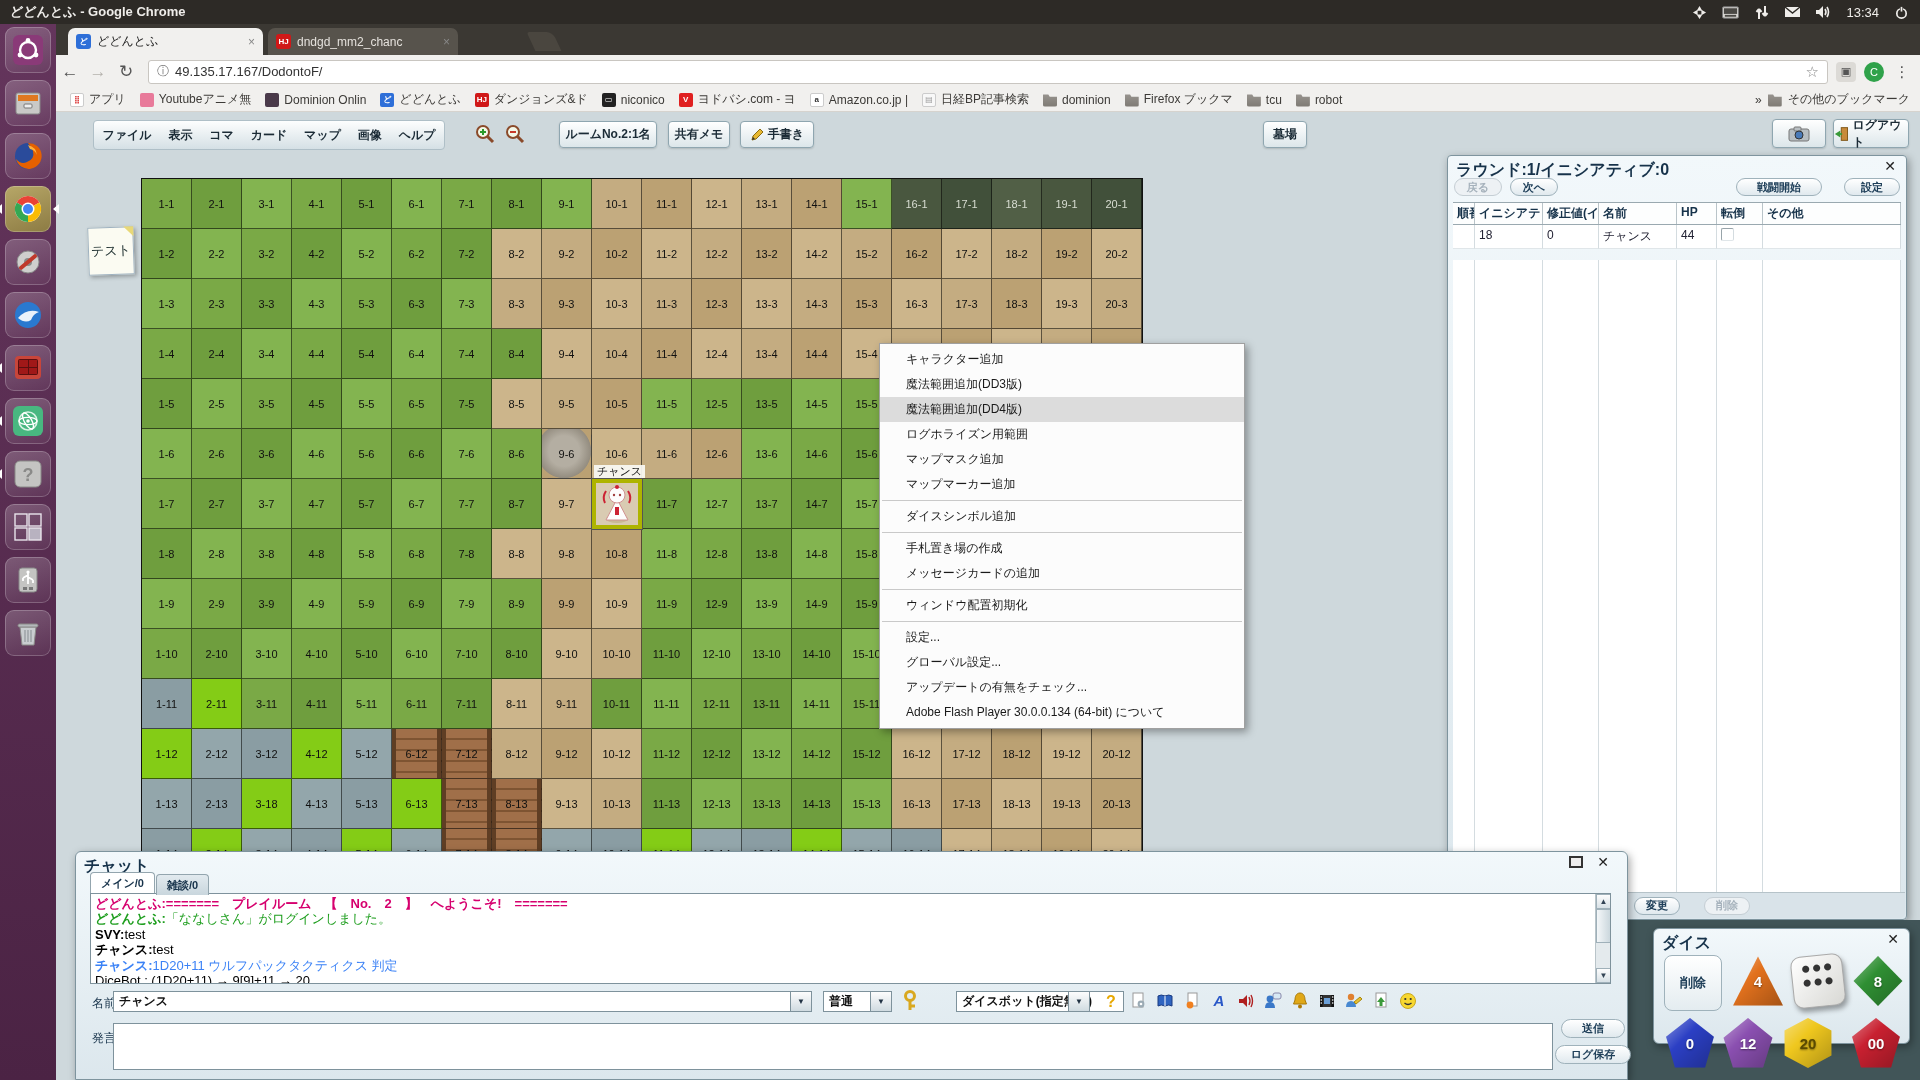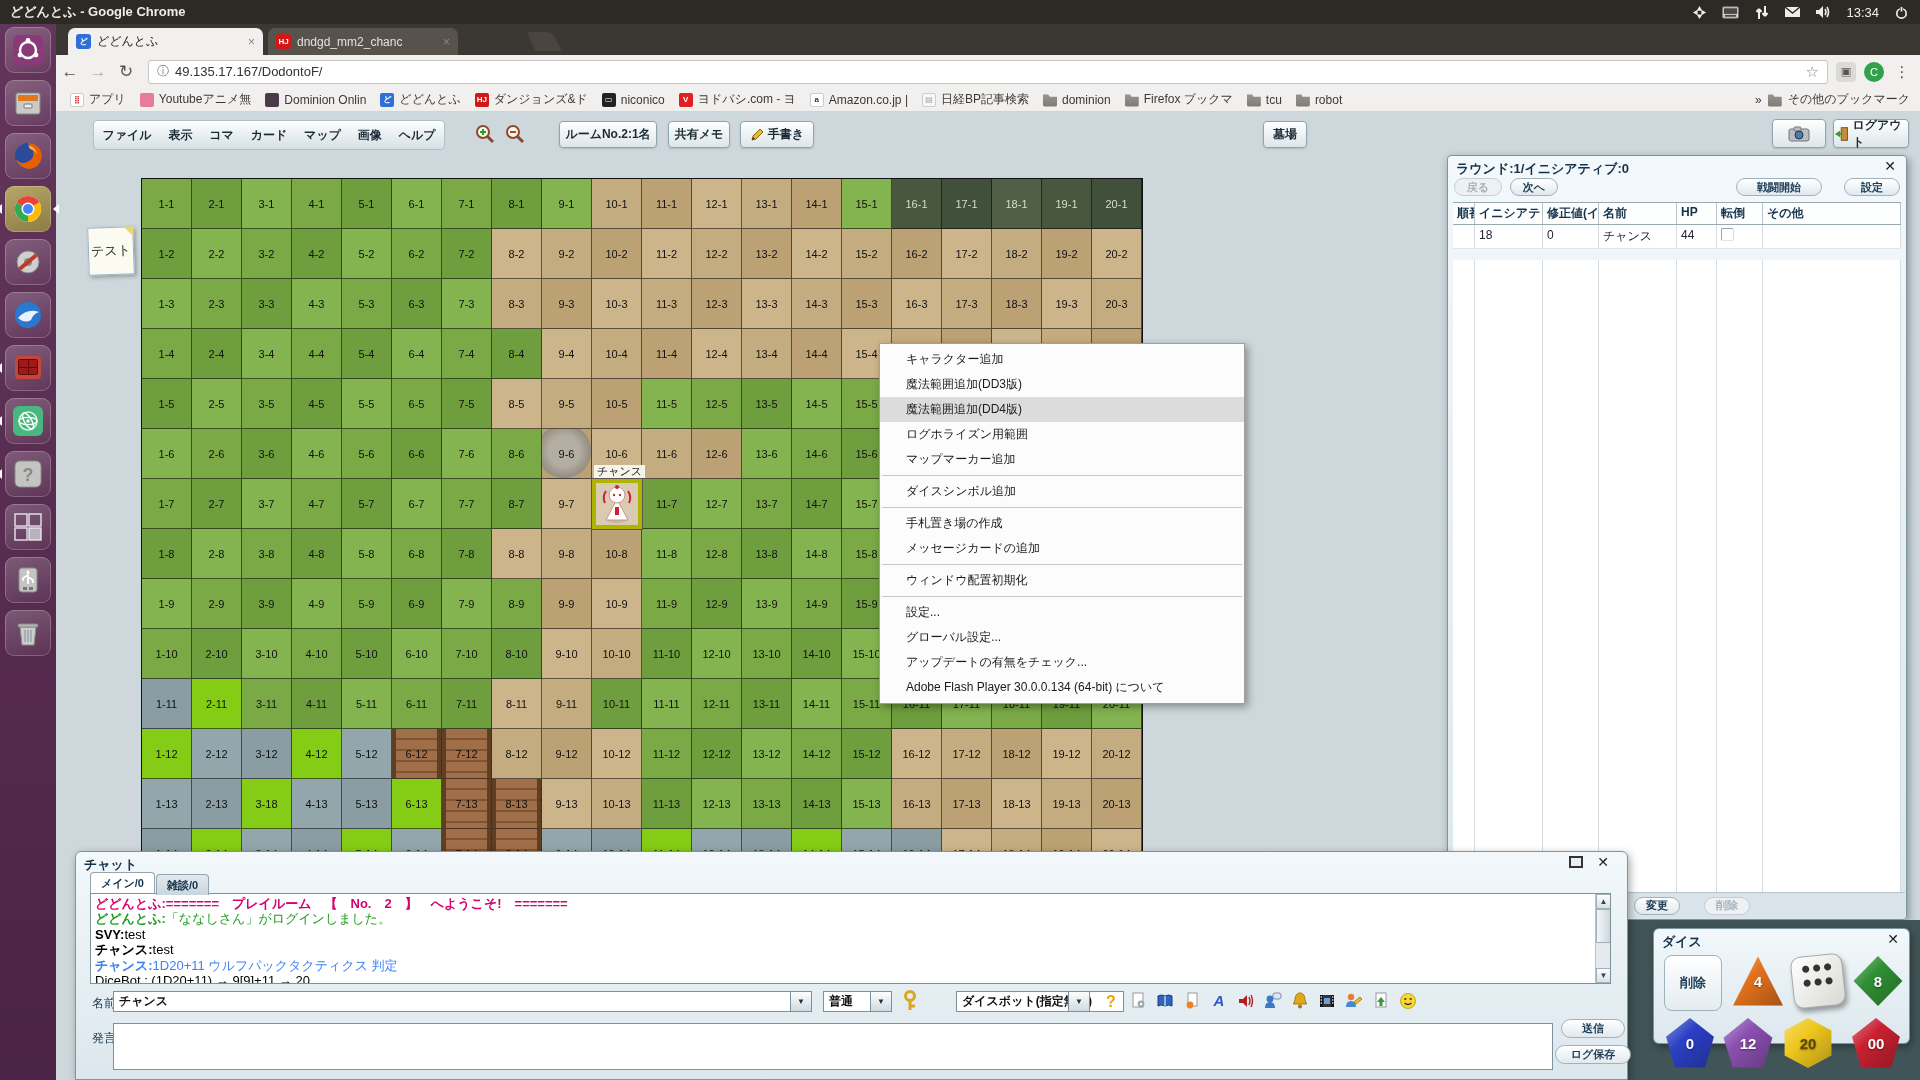--- a/index.html
+++ b/index.html
@@ -67,21 +67,21 @@
   #token-label{z-index:2;background:rgba(250,250,245,.92);font-size:11px;color:#111;padding:0 3px;line-height:13px;}
 
   
   #ctxmenu{left:879px;top:343px;width:366px;background:#FCFCFC;border:1px solid #A0A0A0;box-shadow:3px 3px 8px rgba(0,0,0,.35);z-index:10;padding:3px 0;}
   .cmi{font-size:12px;color:#1A1A1A;padding:4px 10px 4px 26px;white-space:nowrap;}
   .cmi.hl{background:#DCDCDC;}
   .cms{border-top:1px solid #C9C9C9;margin:3px 2px;}
 
   
   .fwin{background:linear-gradient(#F2F8FB,#DCE7ED);border:1px solid #7E949E;border-radius:6px;box-shadow:2px 3px 8px rgba(0,0,0,.35);}
-  .fwin .wt{font-size:13px;font-weight:bold;color:#16324A;padding:4px 0 0 8px;}
+  .fwin .wt{font-size:16px;font-weight:bold;color:#16324A;padding:4px 0 0 8px;}
   .wclose{position:absolute;top:3px;font-weight:bold;color:#222;font-size:14px;line-height:14px;}
   .pill{background:linear-gradient(#FFFFFF,#E0E9EE);border:1px solid #9FB2BB;border-radius:10px;font-size:11px;font-weight:bold;color:#20405A;display:flex;align-items:center;justify-content:center;}
   .pill.dis{color:#A6B2BC;border-color:#C5CED4;background:#EDF1F4;}
 
   
   #initwin{left:1447px;top:155px;width:460px;height:765px;z-index:3;border-radius:4px;}
   .it-head,.it-row,.it-fill{display:grid;grid-template-columns:22px 68px 56px 78px 40px 46px 1fr;}
   .it-head{border-top:1px solid #9AA9B0;border-bottom:1px solid #9AA9B0;background:#FDFEFE;}
   .it-head div{font-size:12px;font-weight:bold;color:#16324A;padding:2px 4px;border-right:1px solid #B9C4C9;overflow:hidden;white-space:nowrap;}
   .it-row div{font-size:12px;color:#223;padding:3px 4px;border-right:1px solid #D4DCE0;border-bottom:1px solid #E0E6E9;background:#fff;overflow:hidden;white-space:nowrap;}
@@ -1273,20 +1273,21 @@
       <rect x="19" y="24" width="4" height="8" fill="#CC2233"></rect>
       <circle cx="21" cy="4" r="2" fill="#CC2233"></circle>
     </svg>
   </div>
 
   <div id="ctxmenu" class="abs">
       <div class="cmi">キャラクター追加</div>
       <div class="cmi">魔法範囲追加(DD3版)</div>
       <div class="cmi hl">魔法範囲追加(DD4版)</div>
       <div class="cmi">ログホライズン用範囲</div>
+      <div class="cmi">マップマスク追加</div>
       <div class="cmi">マップマーカー追加</div>
       <div class="cms"></div>
       <div class="cmi">ダイスシンボル追加</div>
       <div class="cms"></div>
       <div class="cmi">手札置き場の作成</div>
       <div class="cmi">メッセージカードの追加</div>
       <div class="cms"></div>
       <div class="cmi">ウィンドウ配置初期化</div>
       <div class="cms"></div>
       <div class="cmi">設定...</div>

